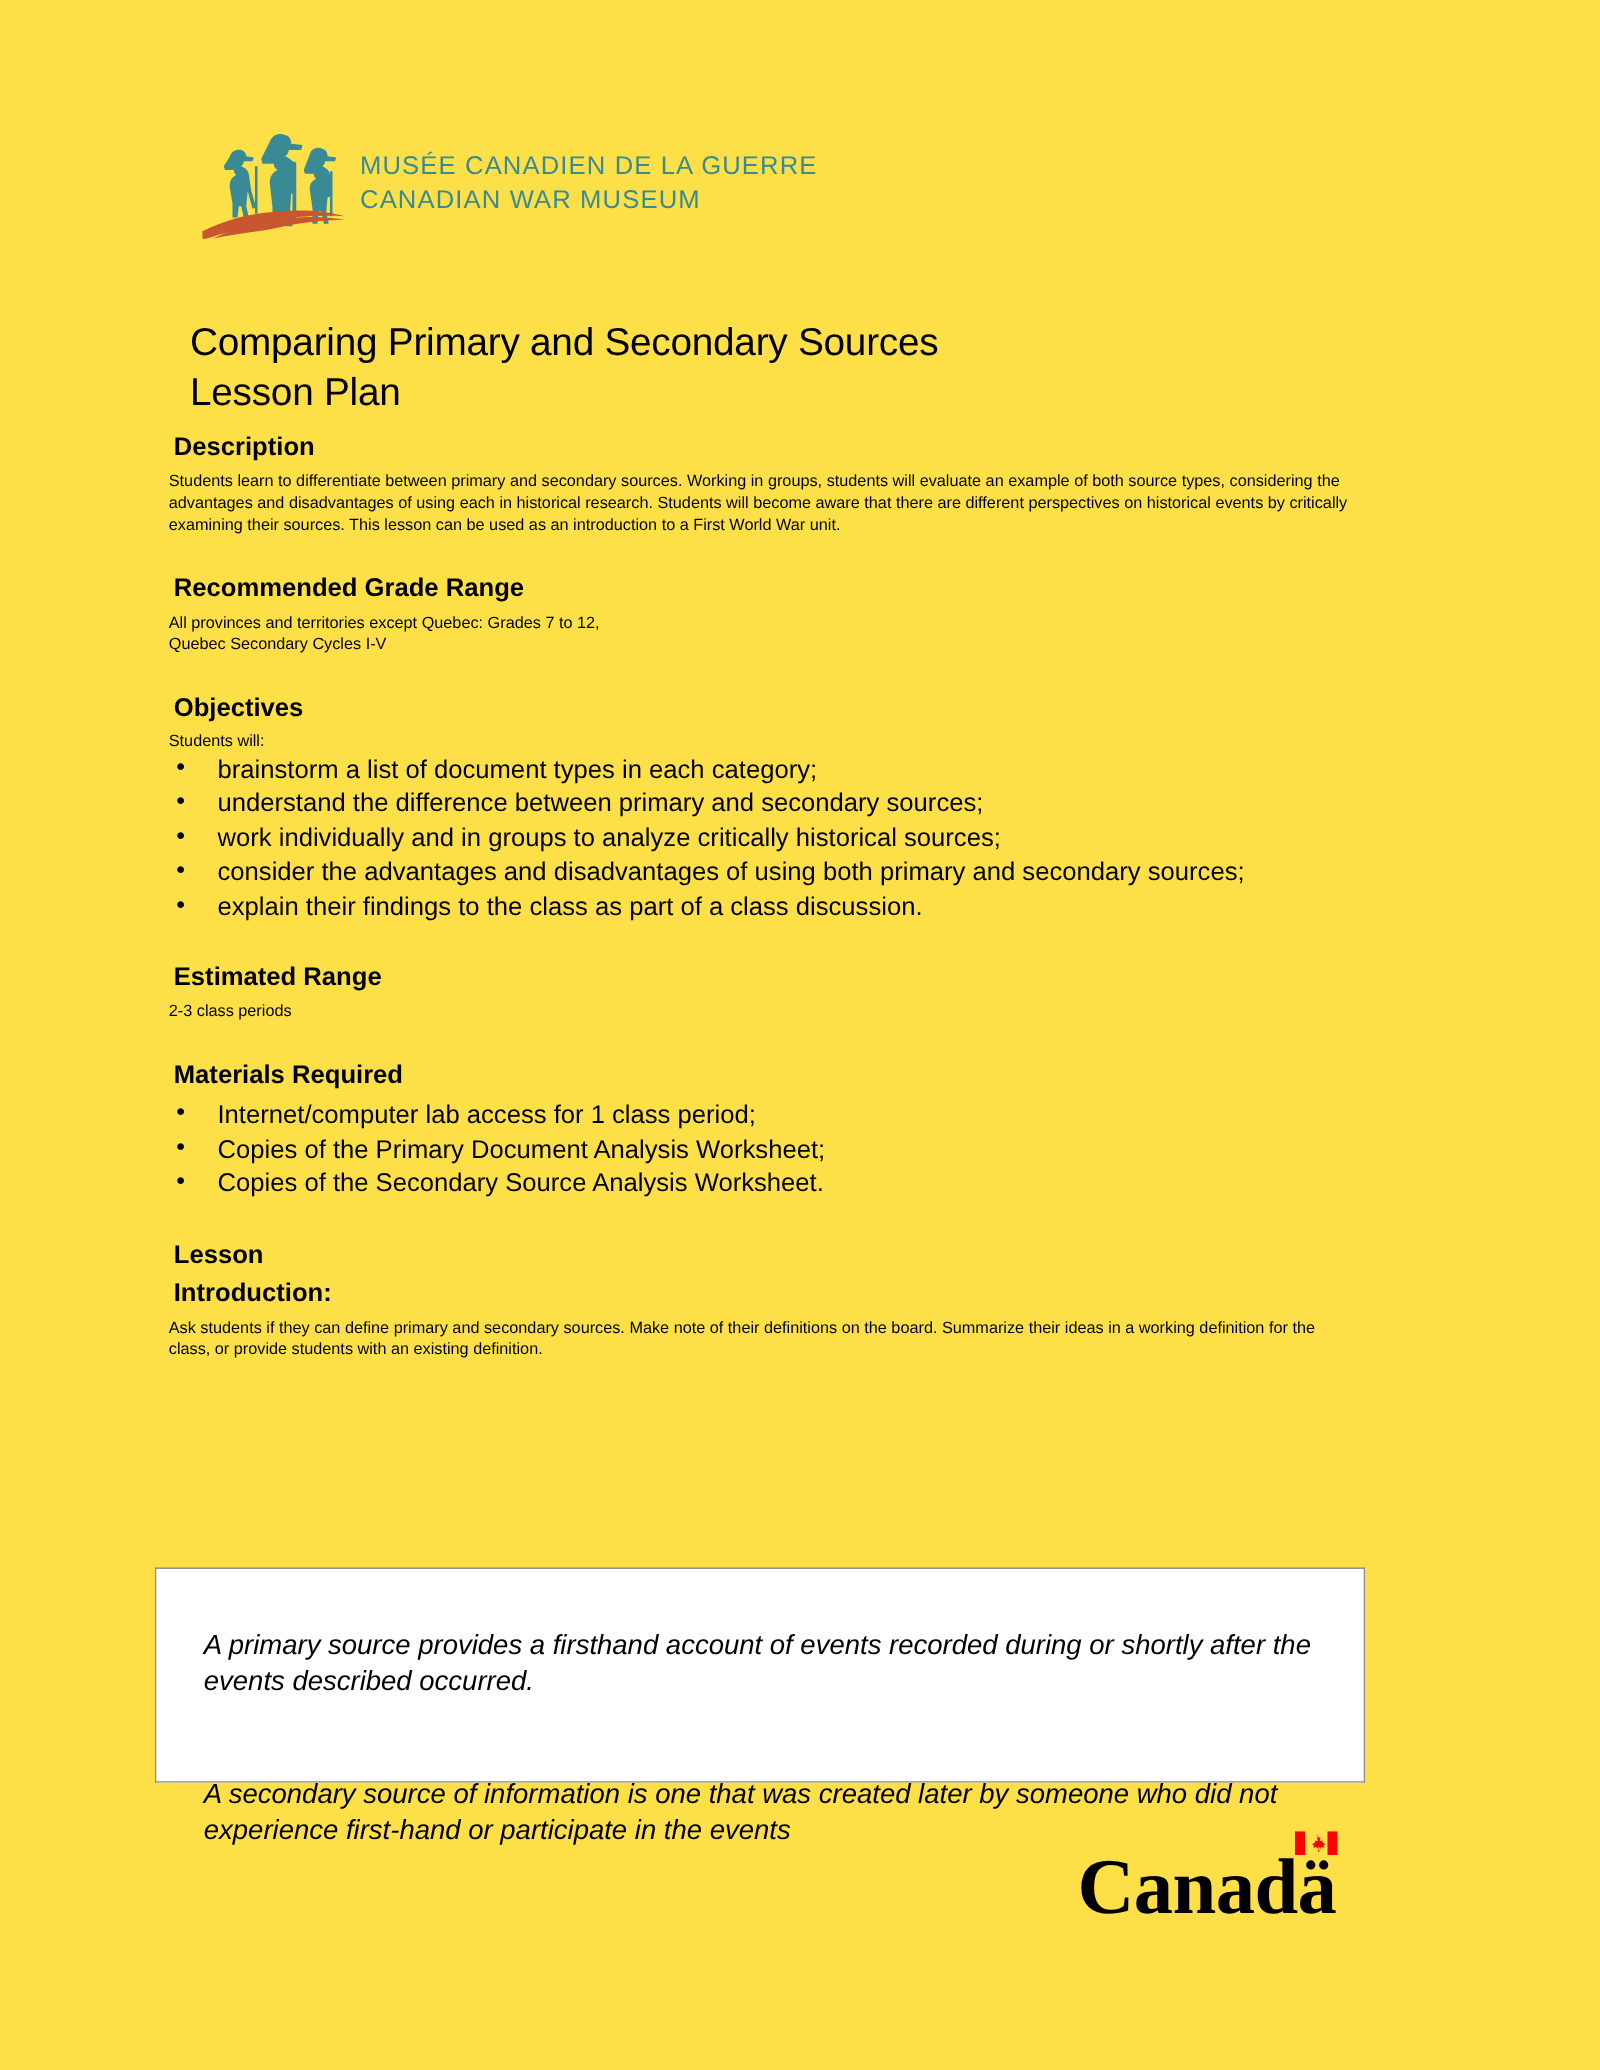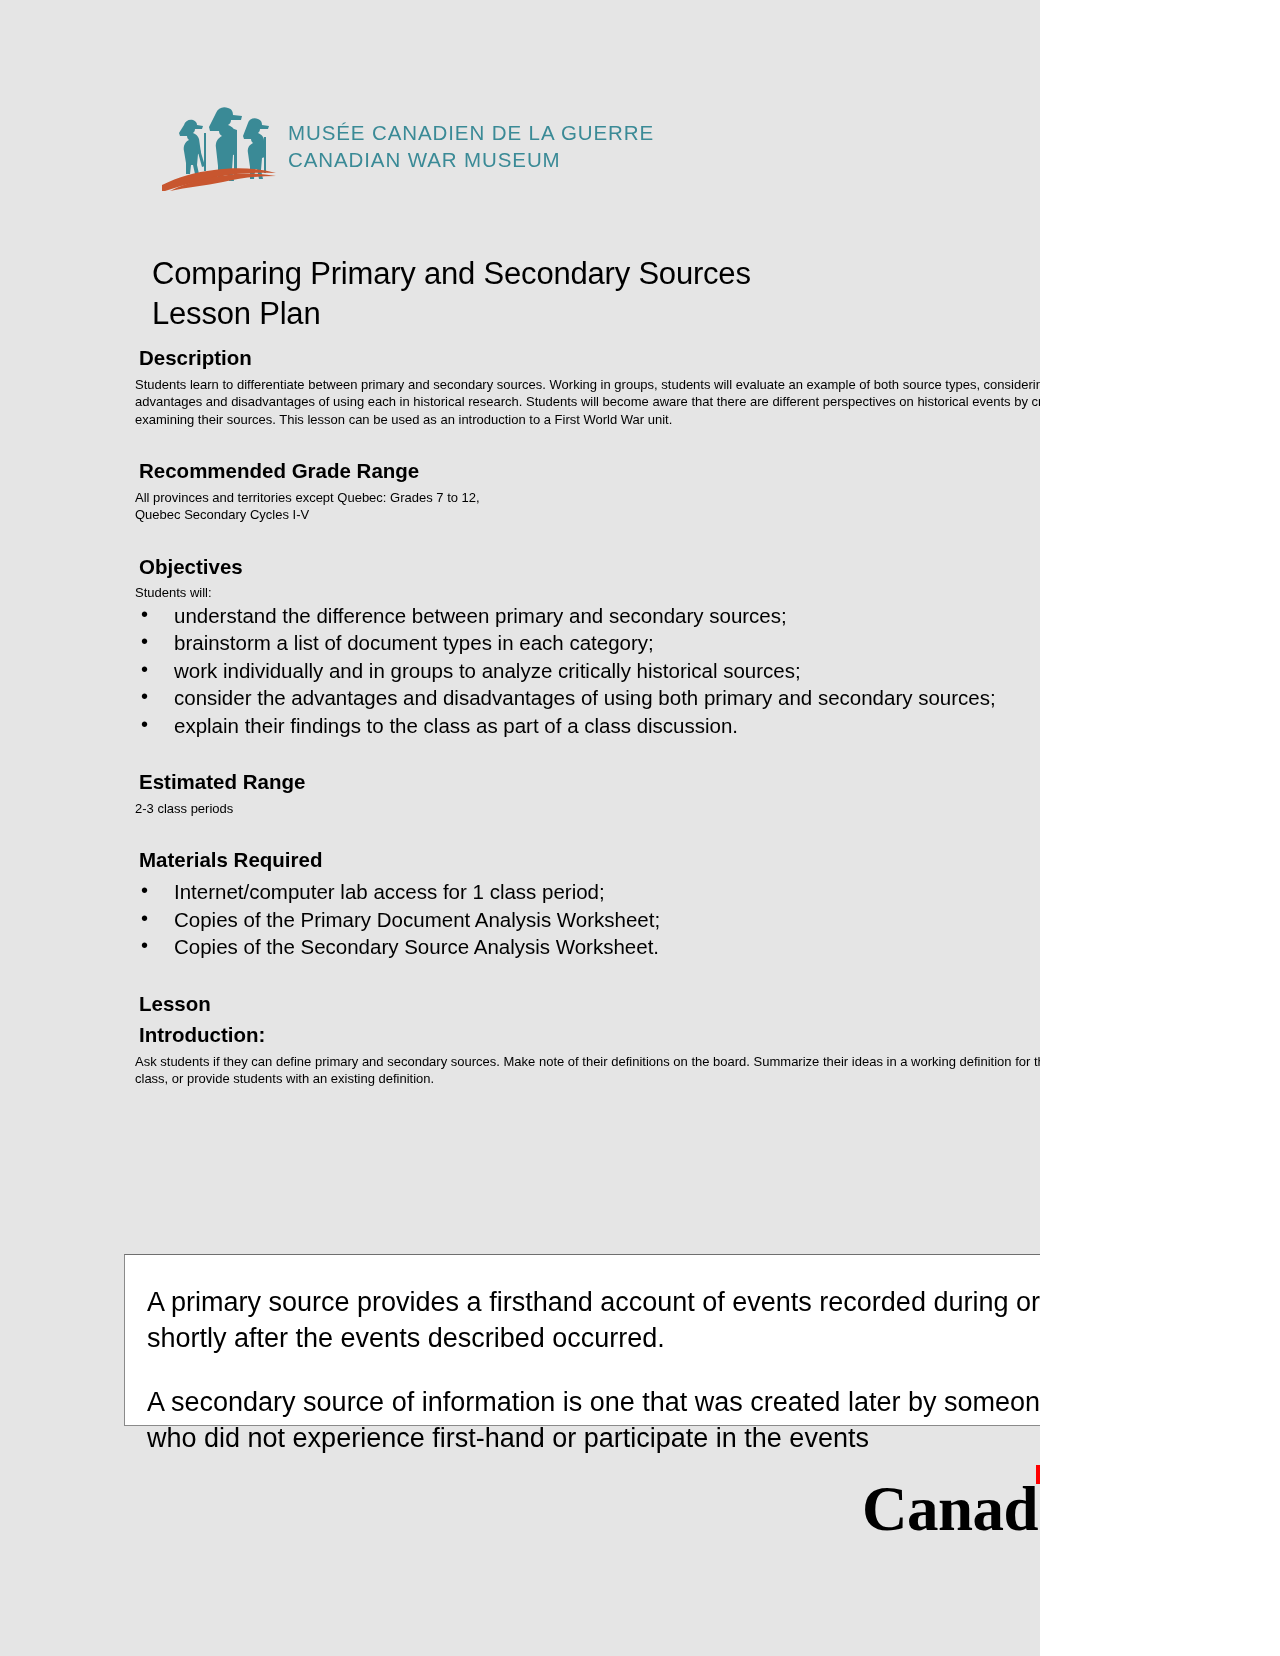--- a/index.html
+++ b/index.html
@@ -7,23 +7,23 @@
   body {
     width: 1280px;
     height: 1656px;
     background: #ffffff;
     font-family: "Liberation Sans", sans-serif;
     color: #000000;
     -webkit-font-smoothing: antialiased;
   }
   .page {
     position: relative;
-    width: 1040px;
+    width: 1280px;
     height: 1656px;
-    background: #e5e5e5;
+    background: #fde047;
     overflow: hidden;
   }
 
   
   .logo-block {
     position: absolute;
     left: 160px;
     top: 103px;
     display: flex;
     align-items: flex-start;
@@ -105,22 +105,23 @@
     left: 124px;
     top: 1254px;
     width: 968px;
     height: 172px;
     border: 1px solid #8a8a8a;
     border-top: 1px solid #6f6f6f;
     background: #ffffff;
     padding: 30px 22px 10px 22px;
   }
   .def-box p {
-    margin: 0;
-    font-size: 27px;
+    margin: 16px;
+    font-style: italic;
+    font-size: 22px;
     line-height: 1.33;
   }
   .def-gap { height: 28px; }
 
   
   .canada-wordmark {
     position: absolute;
     left: 862px;
     top: 1478px;
     display: flex;
@@ -194,22 +195,22 @@
       <p class="body-text">All provinces and territories except Quebec: Grades 7 to 12,</p>
       <p class="body-text">Quebec Secondary Cycles I-V</p>
     </section>
 
     <div class="spacer"></div>
 
     <section>
       <h2 class="section-head">Objectives</h2>
       <p class="body-text">Students will:</p>
       <ul class="bullets">
+        <li>brainstorm a list of document types in each category;</li>
         <li>understand the difference between primary and secondary sources;</li>
-        <li>brainstorm a list of document types in each category;</li>
         <li>work individually and in groups to analyze critically historical sources;</li>
         <li>consider the advantages and disadvantages of using both primary and secondary sources;</li>
         <li>explain their findings to the class as part of a class discussion.</li>
       </ul>
     </section>
 
     <div class="spacer"></div>
 
     <section>
       <h2 class="section-head">Estimated Range</h2>

